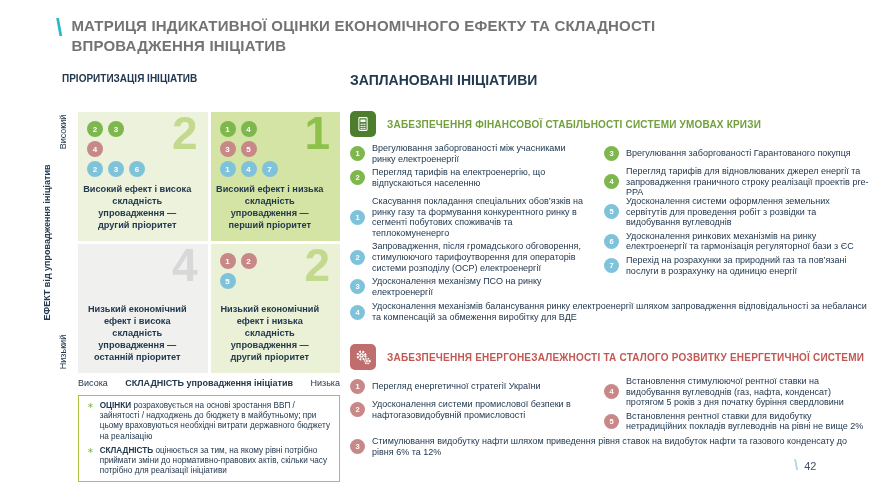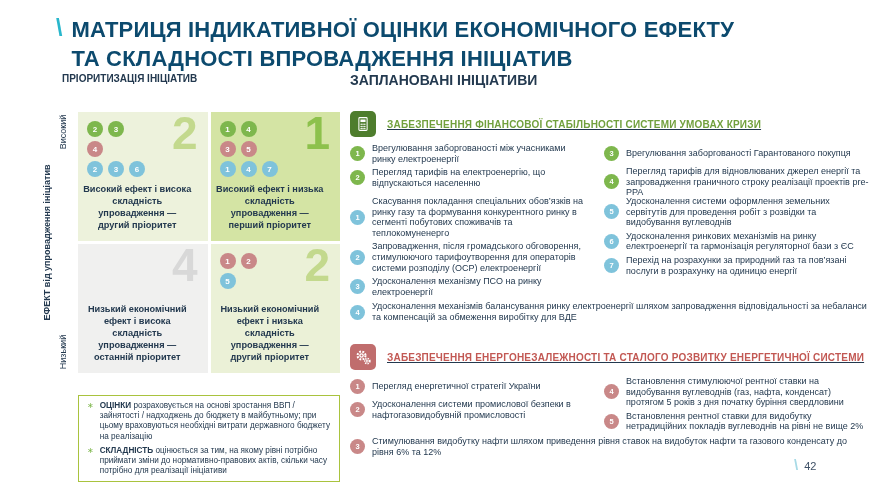--- a/index.html
+++ b/index.html
@@ -2,21 +2,21 @@
 <html lang="uk"><head>
 <meta charset="utf-8">
 <style>
   html,body{margin:0;padding:0;background:#fff;}
   .slide{position:relative;width:874px;height:492px;background:#fff;overflow:hidden;
          font-family:"Liberation Sans","DejaVu Sans",sans-serif;color:#23394f;}
 
   
   .title-row{position:absolute;left:56px;top:16px;display:flex;gap:9px;}
   .tslash{color:#29b7cc;font-weight:bold;font-size:23px;line-height:1.1;}
-  .title{width:696px;font-size:22px;font-weight:bold;color:#0c4a6e;line-height:1.3;letter-spacing:.2px;}
+  .title{width:696px;font-size:15px;font-weight:bold;color:#737373;line-height:1.3;letter-spacing:.2px;}
 
   
   .lp-head{position:absolute;left:62px;top:72px;font-size:10px;line-height:1.35;}
   .lp-head .b{font-weight:bold;}
   .rp-head{position:absolute;left:350px;top:72px;font-size:14px;font-weight:bold;}
 
   
   .matrix{position:absolute;left:78px;top:112px;width:262px;height:261px;
           display:grid;grid-template-columns:1fr 1fr;grid-template-rows:1fr 1fr;gap:3px;background:#fff;}
   .quad{position:relative;padding:9px;}
@@ -41,21 +41,21 @@
   
   .defs{position:absolute;left:78px;top:395px;width:262px;box-sizing:border-box;
         border:1.5px solid #a9c33e;padding:5px 8px;display:flex;flex-direction:column;gap:4px;}
   .def{display:flex;gap:6px;font-size:8.2px;line-height:1.24;}
   .def .bullet{color:#7eb74d;font-size:8px;flex:0 0 auto;}
   .def .term{font-weight:bold;}
 
   
   .sec{position:absolute;left:350px;width:520px;}
   .sec1{top:111px;} .sec2{top:196px;} .sec3{top:344px;}
-  .sec-head{display:flex;align-items:center;gap:11px;margin-bottom:6px;text-decoration:underline;}
+  .sec-head{display:flex;align-items:center;gap:11px;margin-bottom:6px;}
   .sec-icon{width:26px;height:26px;border-radius:5px;display:flex;align-items:center;justify-content:center;flex:0 0 26px;}
   .sec-head h3{margin:0;font-size:10px;font-weight:bold;letter-spacing:.2px;}
   .cols{display:flex;gap:14px;}
   .col{display:flex;flex-direction:column;gap:3px;}
   .col.c0{width:240px;flex:0 0 240px;}
   .col.c1{flex:1;}
   .item{display:flex;gap:7px;align-items:center;min-height:20px;}
   .num{width:15px;height:15px;border-radius:50%;color:#fff;font-size:7.5px;font-weight:bold;
        display:flex;align-items:center;justify-content:center;flex:0 0 15px;}
   .txt{font-size:9px;line-height:1.18;color:#23394f;}
@@ -135,20 +135,25 @@
           </div>
         </div>
       <div class="q-num" style="color: rgb(195, 217, 141);">2</div>
       <div class="q-caption">Низький економічний ефект і низька складність упровадження — другий пріоритет</div>
     </div>
   </div>
 
   <div class="vaxis main">ЕФЕКТ від упровадження ініціатив</div>
   <div class="vaxis hi">Високий</div>
   <div class="vaxis lo">Низький</div>
+  <div class="xaxis">
+    <span>Висока</span>
+    <span class="mid">СКЛАДНІСТЬ упровадження ініціатив</span>
+    <span>Низька</span>
+  </div>
 
   <div class="defs">
       <div class="def">
         <span class="bullet">∗</span>
         <span><span class="term">ОЦІНКИ </span><span>розраховується на основі зростання ВВП / зайнятості / надходжень до бюджету в майбутньому; при цьому враховуються необхідні витрати державного бюджету на реалізацію</span></span>
       </div>
       <div class="def">
         <span class="bullet">∗</span>
         <span><span class="term">СКЛАДНІСТЬ </span><span>оцінюється за тим, на якому рівні потрібно приймати зміни до нормативно-правових актів, скільки часу потрібно для реалізації ініціативи</span></span>
       </div>

